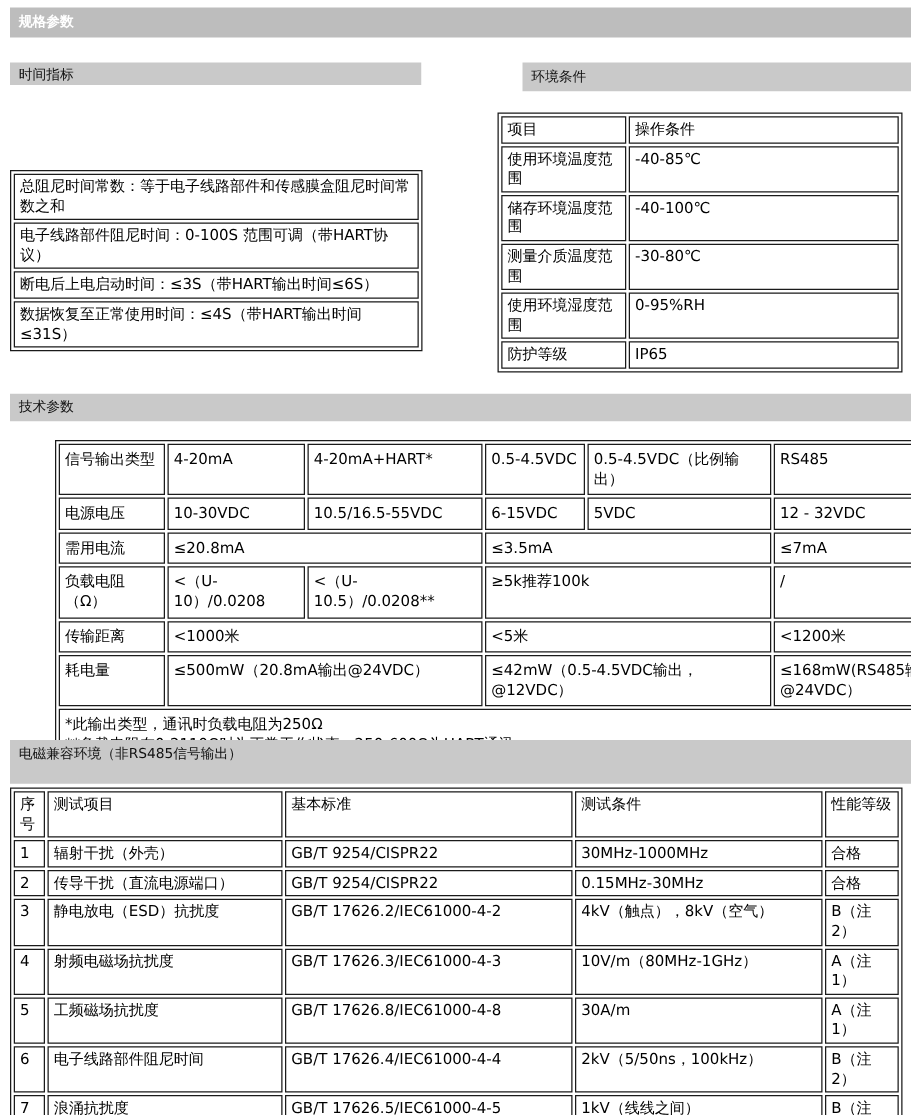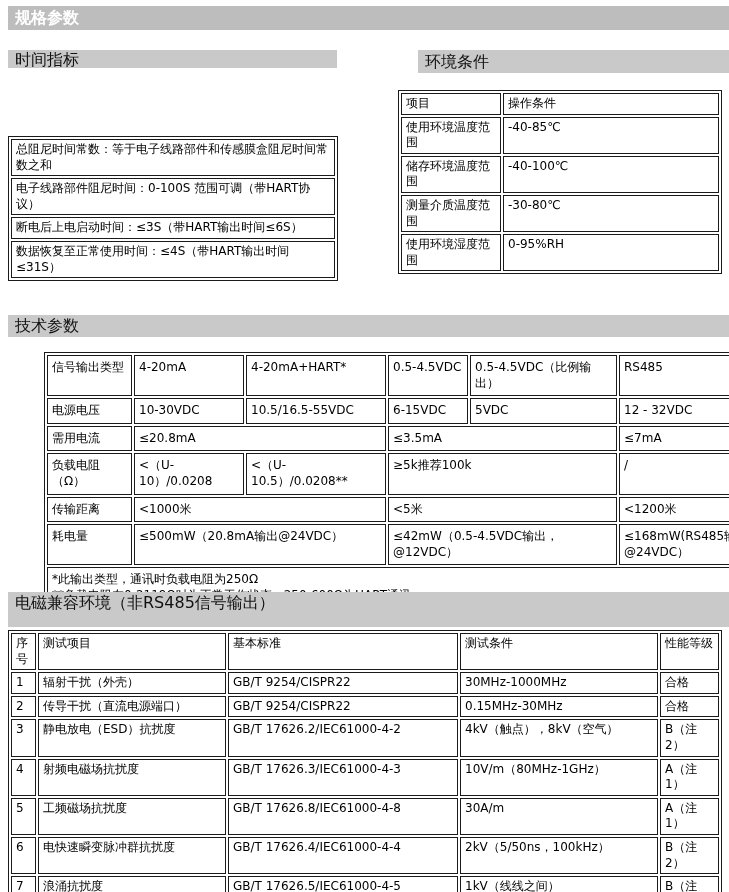--- a/index.html
+++ b/index.html
@@ -1,21 +1,21 @@
 <!DOCTYPE html>
 <html lang="zh" style="--header-bg: #bdbdbd; --header-fg: #ffffff; --section-bg: #c9c9c9; --border: #1a1a1a; --text: #000000;"><head>
 <meta charset="utf-8">
 <style>
   html,body { margin:0; padding:0; background:#ffffff; }
   body { font-family:"DejaVu Sans","Liberation Sans",sans-serif; color:var(--text,#000); }
   .page { position:relative; width:729px; height:892px; background:#fff; overflow:hidden; }
 
   .bar {
     position:absolute; box-sizing:border-box;
-    font-size:16px; line-height:23px; padding:0 7px;
+    font-size:11px; line-height:23px; padding:0 7px;
     background:var(--section-bg,#c9c9c9); color:#111;
     white-space:nowrap; overflow:hidden;
   }
   .main-bar {
     left:8px; right:0; top:6px; height:24px; line-height:24px;
     background:var(--header-bg,#bdbdbd); color:var(--header-fg,#fff);
     font-weight:bold;
   }
   #time-bar { left:8px; width:329px; top:50px; height:18px;font-family:Liberation Mono, monospace; }
   #env-bar  { left:398px; width:324px; top:50px; height:23px;margin-left:20px; }
@@ -97,20 +97,24 @@
           <td>-40-100℃</td>
         </tr>
         <tr>
           <td>测量介质温度范围</td>
           <td>-30-80℃</td>
         </tr>
         <tr>
           <td>使用环境湿度范围</td>
           <td>0-95%RH</td>
         </tr>
+        <tr>
+          <td>防护等级</td>
+          <td>IP65</td>
+        </tr>
       </tbody>
   </table>
 
   <div class="bar" id="tech-bar">技术参数</div>
 
   <table id="tech-table">
     <colgroup>
       <col style="width:85px">
         <col style="width:110px">
         <col style="width:140px">
@@ -215,21 +219,21 @@
         </tr>
         <tr>
           <td>5</td>
           <td>工频磁场抗扰度</td>
           <td>GB/T 17626.8/IEC61000-4-8</td>
           <td>30A/m</td>
           <td>A（注1）</td>
         </tr>
         <tr>
           <td>6</td>
-          <td>电快速瞬变脉冲群抗扰度</td>
+          <td>电子线路部件阻尼时间</td>
           <td>GB/T 17626.4/IEC61000-4-4</td>
           <td>2kV（5/50ns，100kHz）</td>
           <td>B（注2）</td>
         </tr>
         <tr>
           <td>7</td>
           <td>浪涌抗扰度</td>
           <td>GB/T 17626.5/IEC61000-4-5</td>
           <td>1kV（线线之间）
 2kV（地线之间）（1.2us/50us）</td>

